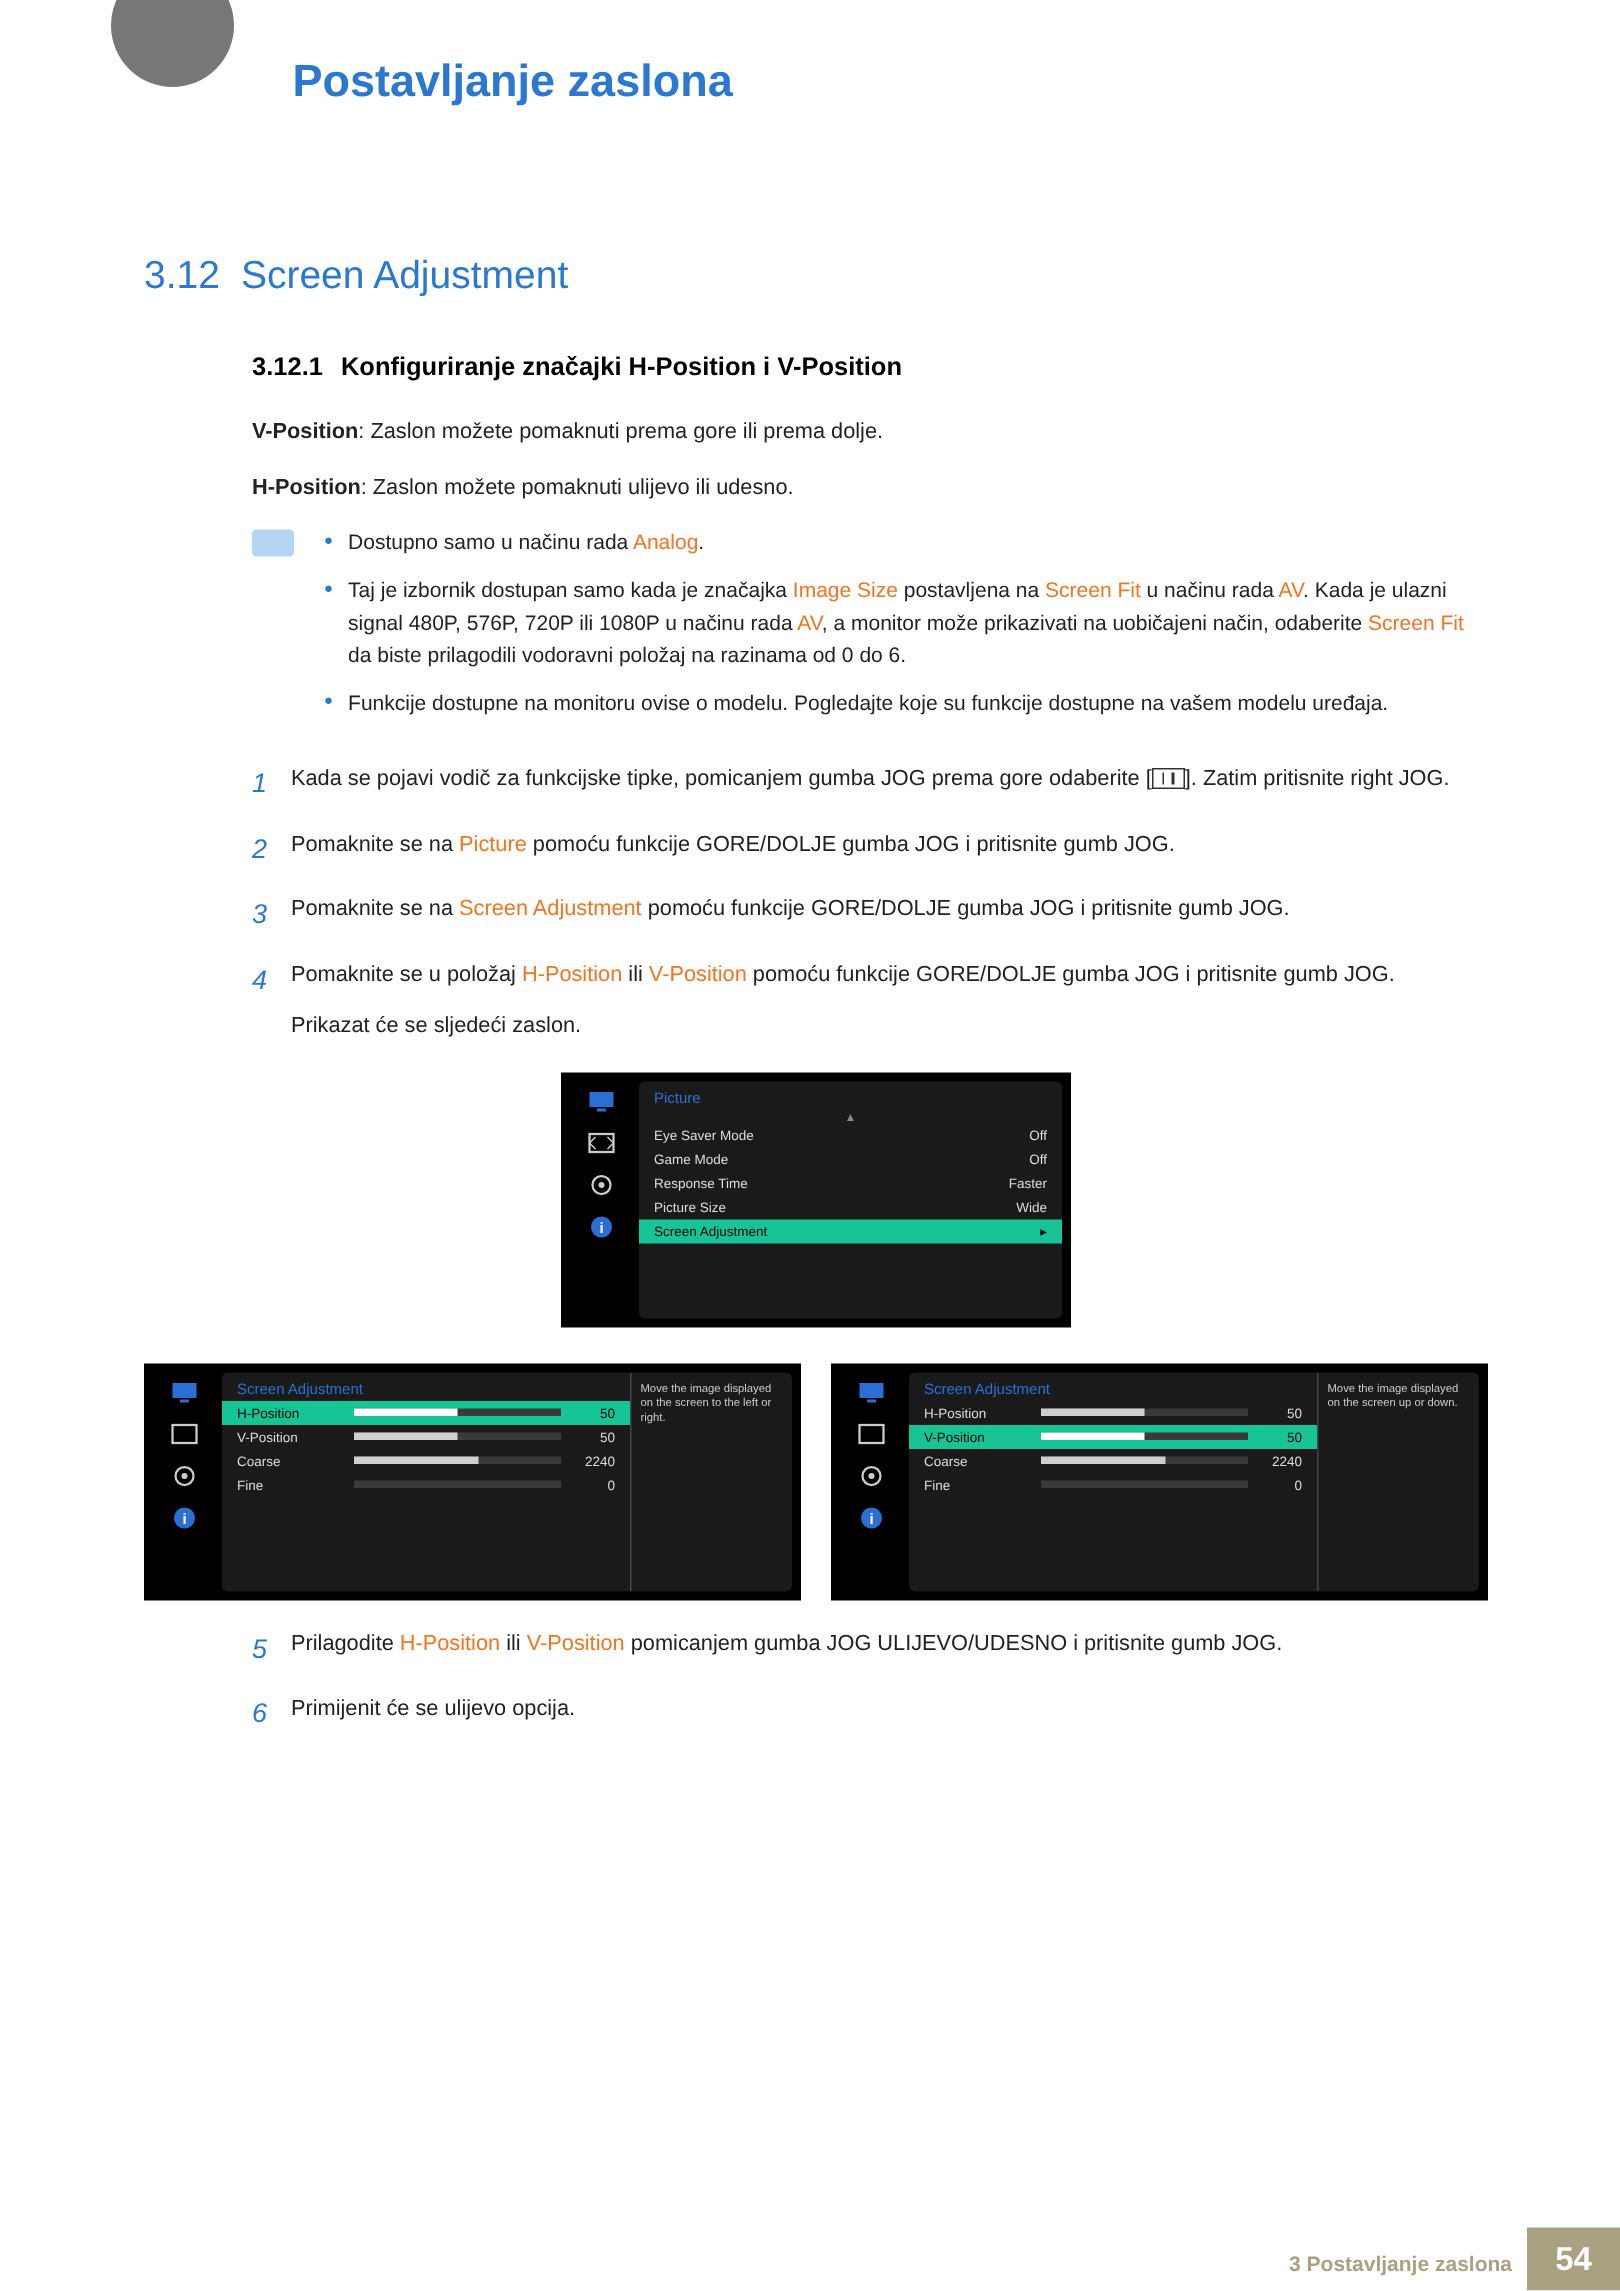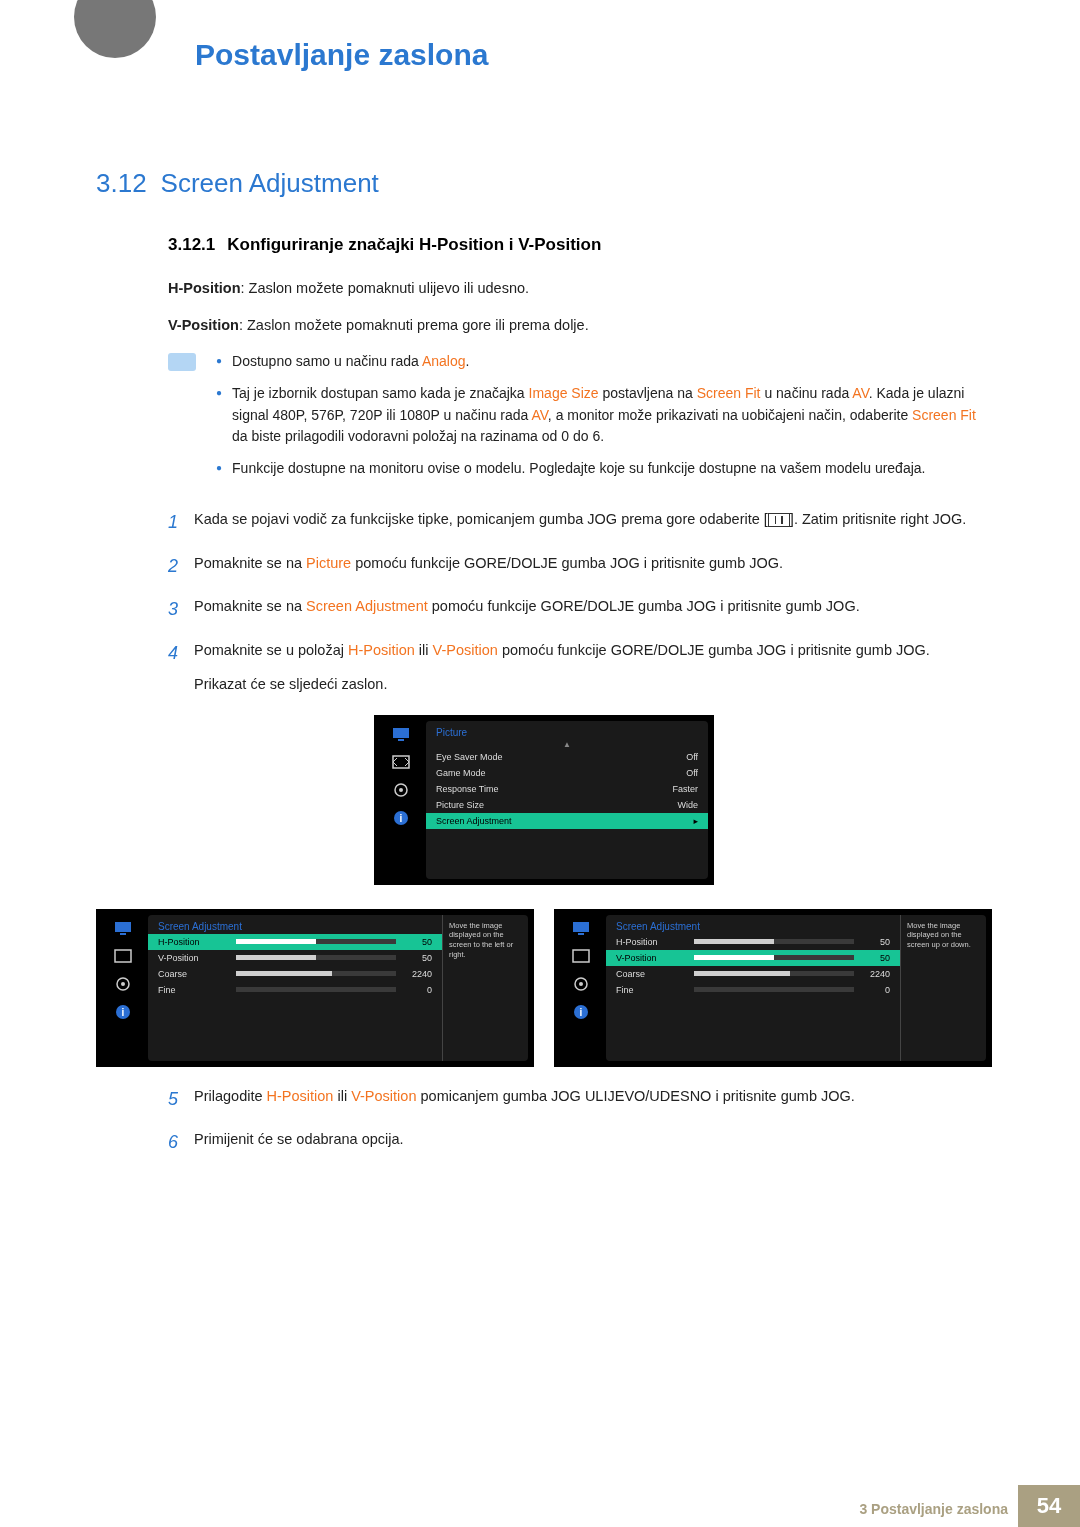--- a/index.html
+++ b/index.html
@@ -177,21 +177,21 @@
     justify-content:center;
     margin-bottom: 18px;
   }
   .osd-small {
     width: 440px;
     height: 158px;
   }
   .osd-small .osd-body { display:flex; }
   .osd-small .osd-left { flex:1; }
   .osd-small .osd-info {
-    width: 86px;
+    width: 108px;
     border-left: 1px solid #444;
     padding: 6px 6px;
     font-size: 7.5px;
     line-height: 1.3;
     color: #ccc;
   }
   .slider-row {
     display:flex;
     align-items:center;
     padding: 3px 10px;
@@ -247,24 +247,24 @@
 
   <div class="section-title">
     <span class="num">3.12</span><span>Screen Adjustment</span>
   </div>
 
   <div class="subsection-title">
     <span class="num">3.12.1</span><span>Konfiguriranje značajki H-Position i V-Position</span>
   </div>
 
   <div class="para">
+    <span class="bold">V-Position</span><span>: Zaslon možete pomaknuti prema gore ili prema dolje.</span>
+  </div>
+  <div class="para">
     <span class="bold">H-Position</span><span>: Zaslon možete pomaknuti ulijevo ili udesno.</span>
-  </div>
-  <div class="para">
-    <span class="bold">V-Position</span><span>: Zaslon možete pomaknuti prema gore ili prema dolje.</span>
   </div>
 
   <div class="note-block">
     <div class="note-icon"></div>
     <div class="bullets">
       <div class="bullet">
         <span class="dot">●</span>
         <span><span>Dostupno samo u načinu rada </span><span class="orange">Analog</span><span>.</span></span>
       </div>
       <div class="bullet">
@@ -497,21 +497,21 @@
 
   <div class="steps">
     <div class="step">
       <div class="sn">5</div>
       <div class="st">
         <span>Prilagodite </span><span class="orange">H-Position</span><span> ili </span><span class="orange">V-Position</span><span> pomicanjem gumba JOG ULIJEVO/UDESNO i pritisnite gumb JOG.</span>
       </div>
     </div>
     <div class="step">
       <div class="sn">6</div>
-      <div class="st">Primijenit će se odabrana opcija.</div>
+      <div class="st">Primijenit će se ulijevo opcija.</div>
     </div>
   </div>
 
 </div>
 
 <div class="footer">
   <div class="footer-text">3 Postavljanje zaslona</div>
   <div class="footer-box">54</div>
 </div>
 

